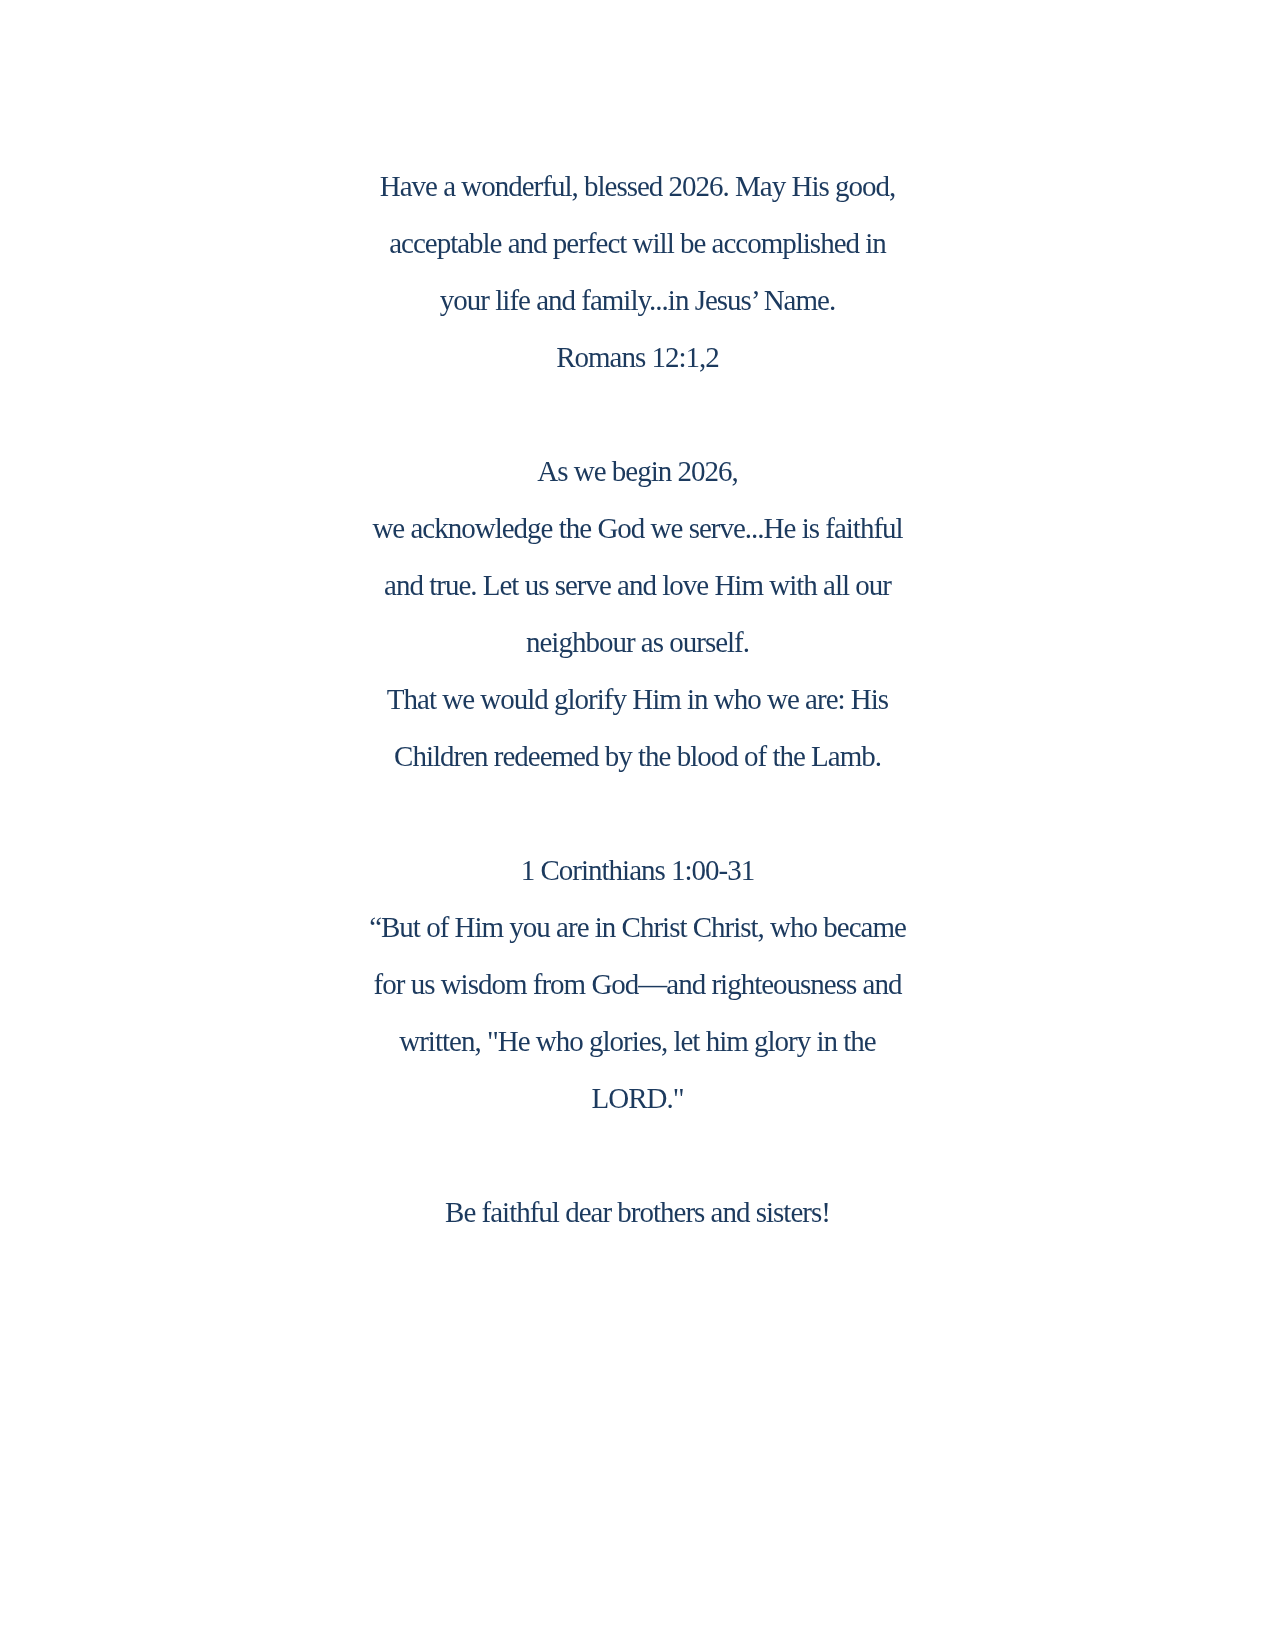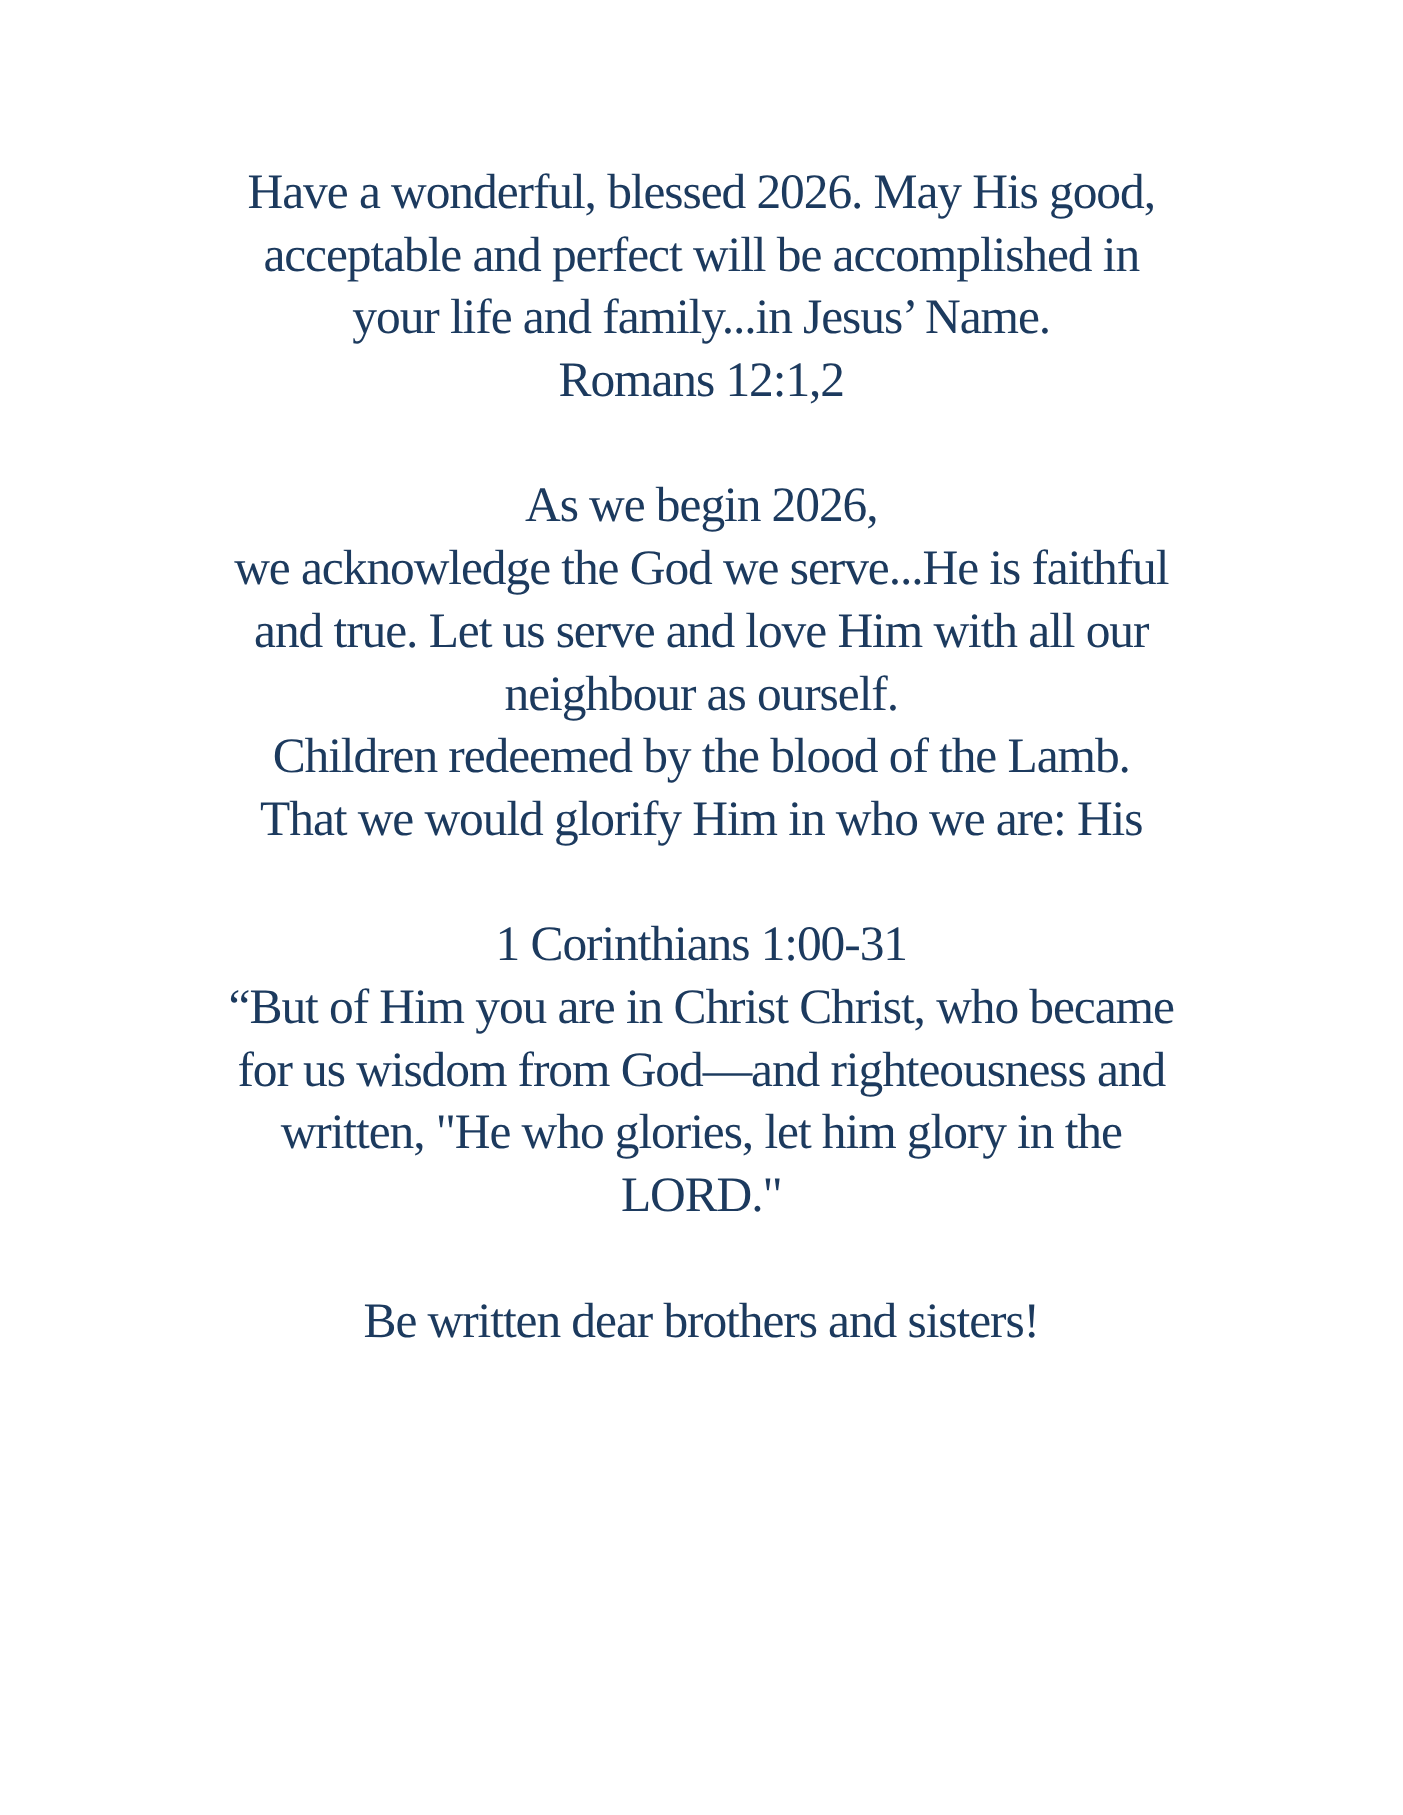--- a/index.html
+++ b/index.html
@@ -11,25 +11,25 @@
     position: relative;
     width: 1275px;
     height: 1650px;
     background: #ffffff;
     overflow: hidden;
     margin: 0 auto;
   }
   .doc-body {
     box-sizing: border-box;
     width: 1100px;
-    margin: 4px auto;
+    margin: 16px auto;
     padding-top: 142px;
     text-align: center;
     font-family: "Liberation Serif", "DejaVu Serif", serif;
-    font-size: 45px;
+    font-size: 29px;
     line-height: 57px;
     letter-spacing: -1px;
     color: #1c3a5e;
     font-stretch: condensed;
   }
   .paragraph {
     margin: 0 0 57px 0;
   }
   .paragraph:last-child {
     margin-bottom: 0;
@@ -49,30 +49,30 @@
       <div class="text-line">acceptable and perfect will be accomplished in</div>
       <div class="text-line">your life and family...in Jesus’ Name.</div>
       <div class="text-line">Romans 12:1,2</div>
     </div>
 
     <div class="paragraph">
       <div class="text-line">As we begin 2026,</div>
       <div class="text-line">we acknowledge the God we serve...He is faithful</div>
       <div class="text-line">and true. Let us serve and love Him with all our</div>
       <div class="text-line">neighbour as ourself.</div>
+      <div class="text-line">That we would glorify Him in who we are: His</div>
       <div class="text-line">Children redeemed by the blood of the Lamb.</div>
-      <div class="text-line">That we would glorify Him in who we are: His</div>
     </div>
 
     <div class="paragraph">
       <div class="text-line">1 Corinthians 1:00-31</div>
       <div class="text-line">“But of Him you are in Christ Christ, who became</div>
       <div class="text-line">for us wisdom from God—and righteousness and</div>
       <div class="text-line">written, "He who glories, let him glory in the</div>
       <div class="text-line">LORD."</div>
     </div>
 
     <div class="paragraph">
-      <div class="text-line">Be written dear brothers and sisters!</div>
+      <div class="text-line">Be faithful dear brothers and sisters!</div>
     </div>
 
   </div>
 </div>
 
 </body></html>

